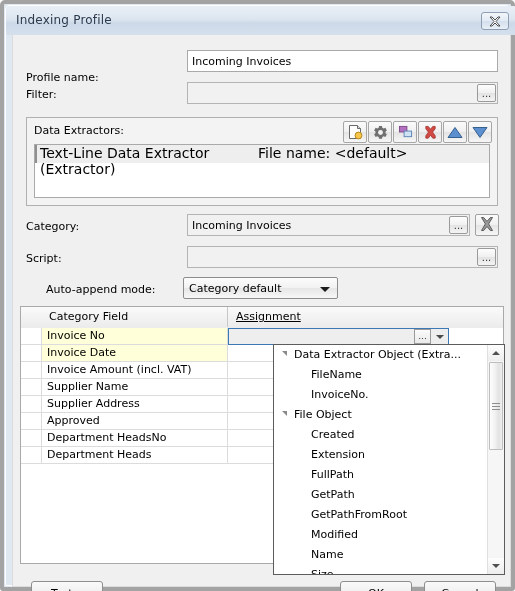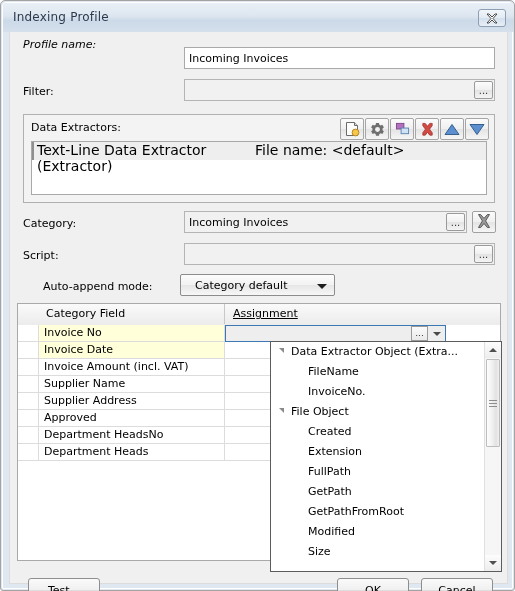--- a/index.html
+++ b/index.html
@@ -16,21 +16,21 @@
     overflow: hidden;
   }
 
   
   .window {
     position: absolute;
     left: 0; top: 0;
     width: 515px;
     height: 591px;
     box-sizing: border-box;
-    border: 1px solid #a3a3a3;
+    border: 4px solid #a3a3a3;
     border-radius: 5px 5px 3px 3px;
     background: #dfe7f0;
     padding: 0;
   }
   .window-inner-edge {
     position: absolute;
     left: 1px; top: 1px; right: 1px; bottom: 1px;
     border-radius: 4px 4px 2px 2px;
     border: 1px solid #ffffff;
     box-sizing: border-box;
@@ -202,21 +202,21 @@
   
   .combo {
     position: absolute;
     box-sizing: border-box;
     height: 22px;
     border: 1px solid #8c8c8c;
     border-radius: 2px;
     background: linear-gradient(to bottom, #fcfcfc 0%, #f2f2f2 48%, #e6e6e6 52%, #f7f7f7 100%);
     display: flex;
     align-items: center;
-    padding-left: 14px;
+    padding-left: 5px;
     font-size: 11px;
   }
   .combo-arrow {
     position: absolute;
     right: 7px;
     top: 9px;
     width: 0; height: 0;
     border-left: 5px solid transparent;
     border-right: 5px solid transparent;
     border-top: 5px solid #1d1d1d;
@@ -455,21 +455,21 @@
       <span>
         <svg width="14" height="11" viewBox="0 0 14 11">
           <path d="M2,1 L4,1 L7,4 L10,1 L12,1 L8,5.5 L12,10 L10,10 L7,7 L4,10 L2,10 L6,5.5 Z" fill="#ffffff" stroke="#3a3a3a" stroke-width="0.9" stroke-linejoin="miter"></path>
         </svg>
       </span>
     </div>
   </div>
 
   <div class="client">
 
-    <div class="lbl" style="left:13px; top:6px;font-style:italic;">Profile name:</div>
+    <div class="lbl" style="left:13px; top:36px;">Profile name:</div>
     <div class="field" style="left:174px; top:15px; width:311px;">
       <span class="field-text">Incoming Invoices</span>
     </div>
 
     <div class="lbl" style="left:13px; top:53px;">Filter:</div>
     <div class="field readonly" style="left:174px; top:47px; width:311px;">
       <span class="field-text"></span>
       <span class="ellipsis-btn">...</span>
     </div>
 
@@ -634,20 +634,21 @@
         <div class="dd-item group"><span class="dd-tri"></span><span>Data Extractor Object (Extra...</span></div>
         <div class="dd-item leaf">FileName</div>
         <div class="dd-item leaf">InvoiceNo.</div>
         <div class="dd-item group"><span class="dd-tri"></span><span>File Object</span></div>
         <div class="dd-item leaf">Created</div>
         <div class="dd-item leaf">Extension</div>
         <div class="dd-item leaf">FullPath</div>
         <div class="dd-item leaf">GetPath</div>
         <div class="dd-item leaf">GetPathFromRoot</div>
         <div class="dd-item leaf">Modified</div>
+        <div class="dd-item leaf">Name</div>
         <div class="dd-item leaf">Size</div>
       </div>
       <div class="dd-scroll">
         <div class="sb-btn up">
             <i></i>
           </div>
         <div class="sb-thumb">
           <div class="sb-grip">
             <div></div>
               <div></div>

